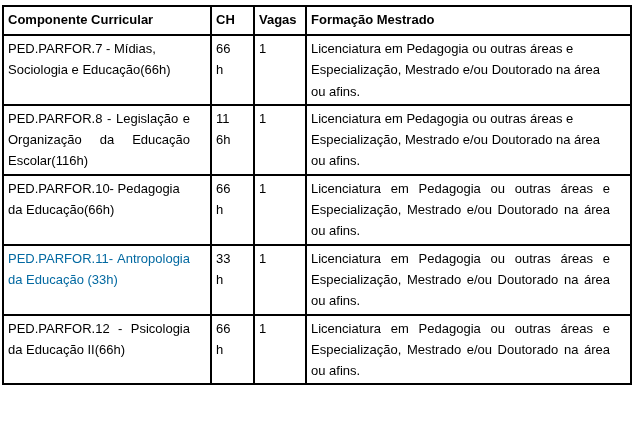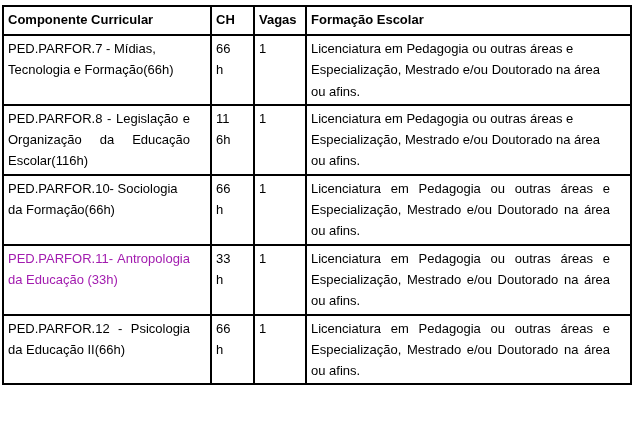--- a/index.html
+++ b/index.html
@@ -31,21 +31,21 @@
   table.vagas th {
     text-align: left;
     font-weight: bold;
     height: 23px;
     white-space: nowrap;
   }
   table.vagas td {
     height: 61px;
   }
   td.justify { text-align: justify; margin-top: 46px; }
-  td.muted { color: #a21caf; }
+  td.muted { color: #0369a1; }
   col.c-comp { width: 208px; }
   col.c-ch   { width: 43px; }
   col.c-vagas{ width: 52px; }
   col.c-form { width: 325px; }
 </style>
 </head>
 <body>
 
 <div class="page">
   <table class="vagas">
@@ -53,38 +53,38 @@
       <col class="c-comp">
       <col class="c-ch">
       <col class="c-vagas">
       <col class="c-form">
     </colgroup>
     <thead>
       <tr>
         <th>Componente Curricular</th>
         <th>CH</th>
         <th>Vagas</th>
-        <th>Formação Escolar</th>
+        <th>Formação Mestrado</th>
       </tr>
     </thead>
     <tbody>
       <tr>
-        <td>PED.PARFOR.7 - Mídias, Tecnologia e Formação(66h)</td>
+        <td>PED.PARFOR.7 - Mídias, Sociologia e Educação(66h)</td>
         <td>66h</td>
         <td>1</td>
         <td>Licenciatura em Pedagogia ou outras áreas e Especialização, Mestrado e/ou Doutorado na área ou afins.</td>
       </tr>
       <tr>
         <td class="justify">PED.PARFOR.8 - Legislação e Organização da Educação Escolar(116h)</td>
         <td>116h</td>
         <td>1</td>
         <td>Licenciatura em Pedagogia ou outras áreas e Especialização, Mestrado e/ou Doutorado na área ou afins.</td>
       </tr>
       <tr>
-        <td>PED.PARFOR.10- Sociologia da Formação(66h)</td>
+        <td>PED.PARFOR.10- Pedagogia da Educação(66h)</td>
         <td>66h</td>
         <td>1</td>
         <td class="justify">Licenciatura em Pedagogia ou outras áreas e Especialização, Mestrado e/ou Doutorado na área ou afins.</td>
       </tr>
       <tr>
         <td class="justify muted">PED.PARFOR.11- Antropologia da Educação (33h)</td>
         <td>33h</td>
         <td>1</td>
         <td class="justify">Licenciatura em Pedagogia ou outras áreas e Especialização, Mestrado e/ou Doutorado na área ou afins.</td>
       </tr>

